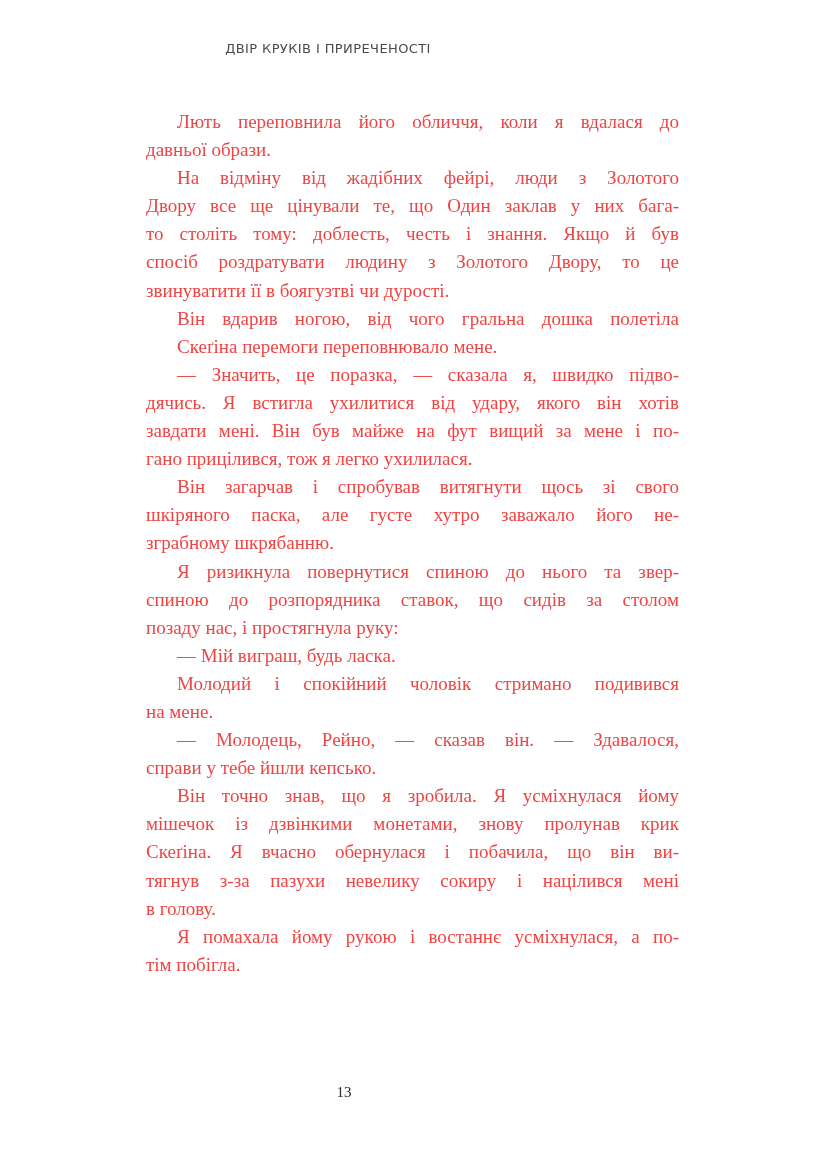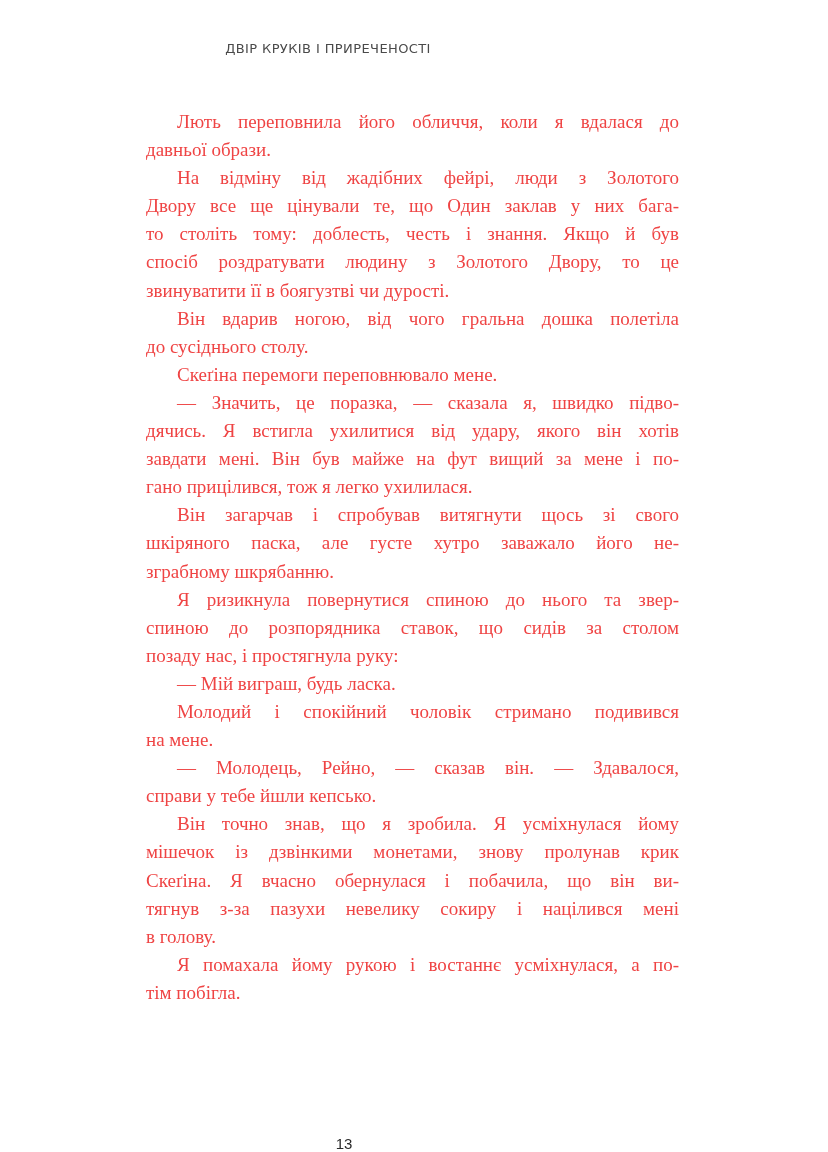--- a/index.html
+++ b/index.html
@@ -45,44 +45,43 @@
       overflow: visible;
     }
     .line.indent {
       padding-left: 31px;
     }
     .line.last {
       text-align-last: left;
     }
     .folio {
       position: absolute;
-      top: 1135px;
+      top: 1084px;
       left: 0;
       width: 688px;
       text-align: center;
-      font-family: Liberation Sans, sans-serif;
+      font-family: Liberation Serif, serif;
       font-size: 15px;
       color: #2a2a2a;
     }
   </style>
 </head>
 <body>
 
 <div class="running-head">ДВІР КРУКІВ І ПРИРЕЧЕНОСТІ</div>
 
 <div class="text-block">
   <span class="line indent">Лють переповнила його обличчя, коли я вдалася до</span>
   <span class="line last">давньої образи.</span>
   <span class="line indent">На відміну від жадібних фейрі, люди з Золотого</span>
   <span class="line">Двору все ще цінували те, що Один заклав у них бага-</span>
   <span class="line">то століть тому: доблесть, честь і знання. Якщо й був</span>
   <span class="line">спосіб роздратувати людину з Золотого Двору, то це</span>
   <span class="line last">звинуватити її в боягузтві чи дурості.</span>
   <span class="line indent">Він вдарив ногою, від чого гральна дошка полетіла</span>
-  <span class="line last">до сусіднього столу.</span>
   <span class="line indent last">Скеґіна перемоги переповнювало мене.</span>
   <span class="line indent">— Значить, це поразка, — сказала я, швидко підво-</span>
   <span class="line">дячись. Я встигла ухилитися від удару, якого він хотів</span>
   <span class="line">завдати мені. Він був майже на фут вищий за мене і по-</span>
   <span class="line last">гано прицілився, тож я легко ухилилася.</span>
   <span class="line indent">Він загарчав і спробував витягнути щось зі свого</span>
   <span class="line">шкіряного паска, але густе хутро заважало його не-</span>
   <span class="line last">зграбному шкрябанню.</span>
   <span class="line indent">Я ризикнула повернутися спиною до нього та звер-</span>
   <span class="line">спиною до розпорядника ставок, що сидів за столом</span>

